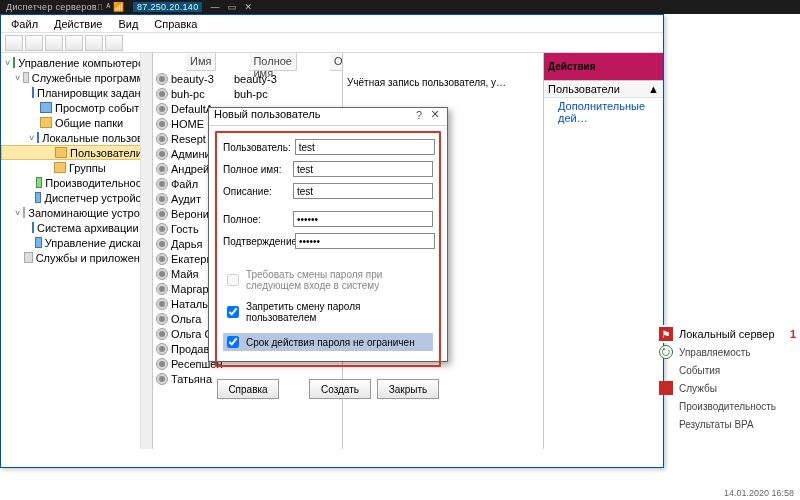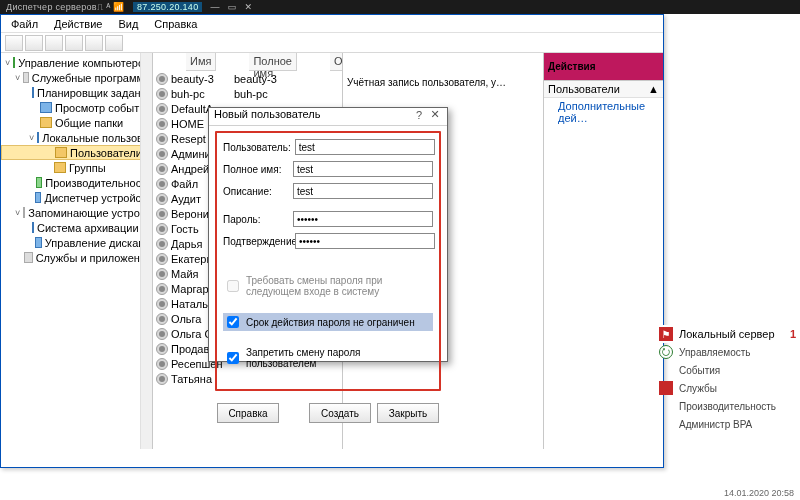--- a/index.html
+++ b/index.html
@@ -53,21 +53,21 @@
   
   .dlg { position: absolute; left: 208px; top: 107px; width: 240px; height: 255px; background: #fff; border: 1px solid #666; box-shadow: 3px 3px 7px rgba(0,0,0,.35); }
   .dlg-title { height: 18px; background: #fff; border-bottom: 1px solid #d0d0d0; display: flex; align-items: flex-start; justify-content: space-between; padding: 0 5px; }
   .dlg-title .right { display:flex; gap:6px; align-items:center; color:#555; }
   .dlg-x { width: 14px; text-align:center; cursor:pointer; }
   .dlg-body { padding: 5px 6px; }
   .redbox { border: 2px solid #d53326; border-radius: 1px; padding: 6px 6px 4px; }
   .frow { display: flex; align-items: center; margin-bottom: 6px; gap: 4px; }
   .frow label { width: 68px; font-size: 10px; }
   .frow input[type=text], .frow input[type=password] { flex:1; height: 16px; border: 1px solid #888; padding: 0 3px; font-size: 10px; }
-  .check-line { display:flex; align-items:center; gap:4px; font-size:10px; margin: 16px 0; }
+  .check-line { display:flex; align-items:center; gap:4px; font-size:10px; margin: 10px 0; }
   .check-line.disabled { color:#888; }
   .check-line input { width:12px; height:12px; }
   .yellow-hilite { background: #b7c7e2; }
   .dlg-buttons { display:flex; justify-content:space-between; padding: 7px 8px; }
   .dlg-buttons .rb { display:flex; gap:6px; }
   button.win { height: 20px; min-width: 62px; background: linear-gradient(#fefefe,#e6e6e6); border: 1px solid #9a9a9a; font-size: 10px; }
 
   
   .srvmgr { position: absolute; left: 655px; top: 325px; width: 145px; }
   .srv-title { display:flex; align-items:center; gap:6px; background:#fff; padding:2px 4px; }
@@ -339,39 +339,39 @@
       <div class="frow">
         <label>Полное имя:</label>
         <input type="text" value="test" style="">
       </div>
       <div class="frow">
         <label>Описание:</label>
         <input type="text" value="test" style="">
       </div>
       <div style="height:6px"></div>
       <div class="frow">
-        <label>Пароль:</label>
+        <label>Полное:</label>
         <input type="password" value="••••••" style="">
       </div>
       <div class="frow">
         <label>Подтверждение:</label>
         <input type="password" value="••••••" style="">
       </div>
       <div style="height:4px"></div>
       <div class="check-line disabled">
         <input type="checkbox" disabled="" style="">
         <span>Требовать смены пароля при следующем входе в систему</span>
       </div>
+      <div class="check-line">
+        <input type="checkbox" checked="" style="">
+        <span>Запретить смену пароля пользователем</span>
+      </div>
       <div class="check-line yellow-hilite">
         <input type="checkbox" checked="" style="">
         <span>Срок действия пароля не ограничен</span>
-      </div>
-      <div class="check-line">
-        <input type="checkbox" checked="" style="">
-        <span>Запретить смену пароля пользователем</span>
       </div>
     </div>
   </div>
   <div class="dlg-buttons">
     <button class="win">Справка</button>
     <div class="rb">
       <button class="win">Создать</button>
       <button class="win">Закрыть</button>
     </div>
   </div>
@@ -394,17 +394,17 @@
   <div class="srv-row">
     <span class="lead sq red"></span>
     <span>Службы</span>
   </div>
   <div class="srv-row">
     <span class="lead"></span>
       <span>Производительность</span>
   </div>
   <div class="srv-row">
     <span class="lead"></span>
-      <span>Администр BPA</span>
+      <span>Результаты BPA</span>
   </div>
 </div>
 
-<div class="timestamp">14.01.2020 20:58</div>
+<div class="timestamp">14.01.2020 16:58</div>
 
 </body></html>

